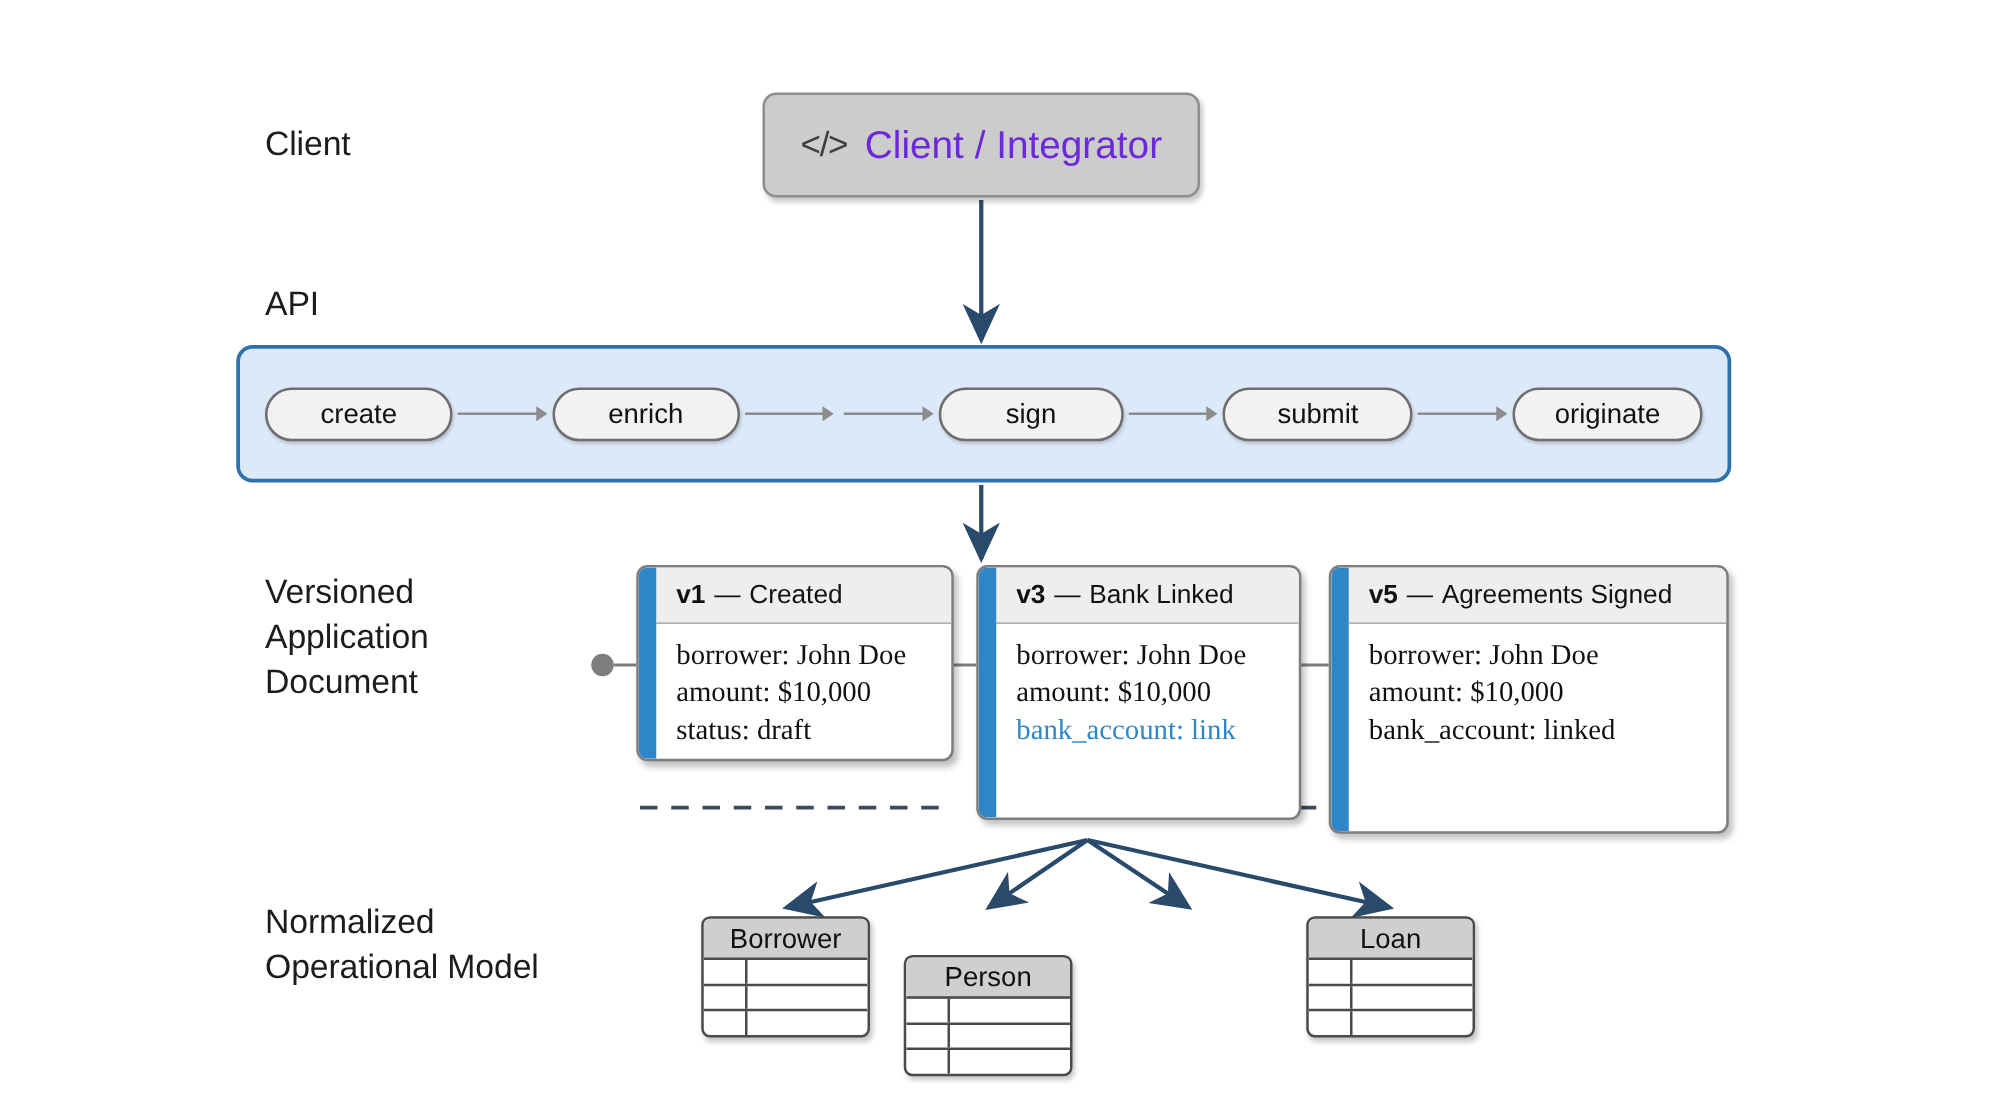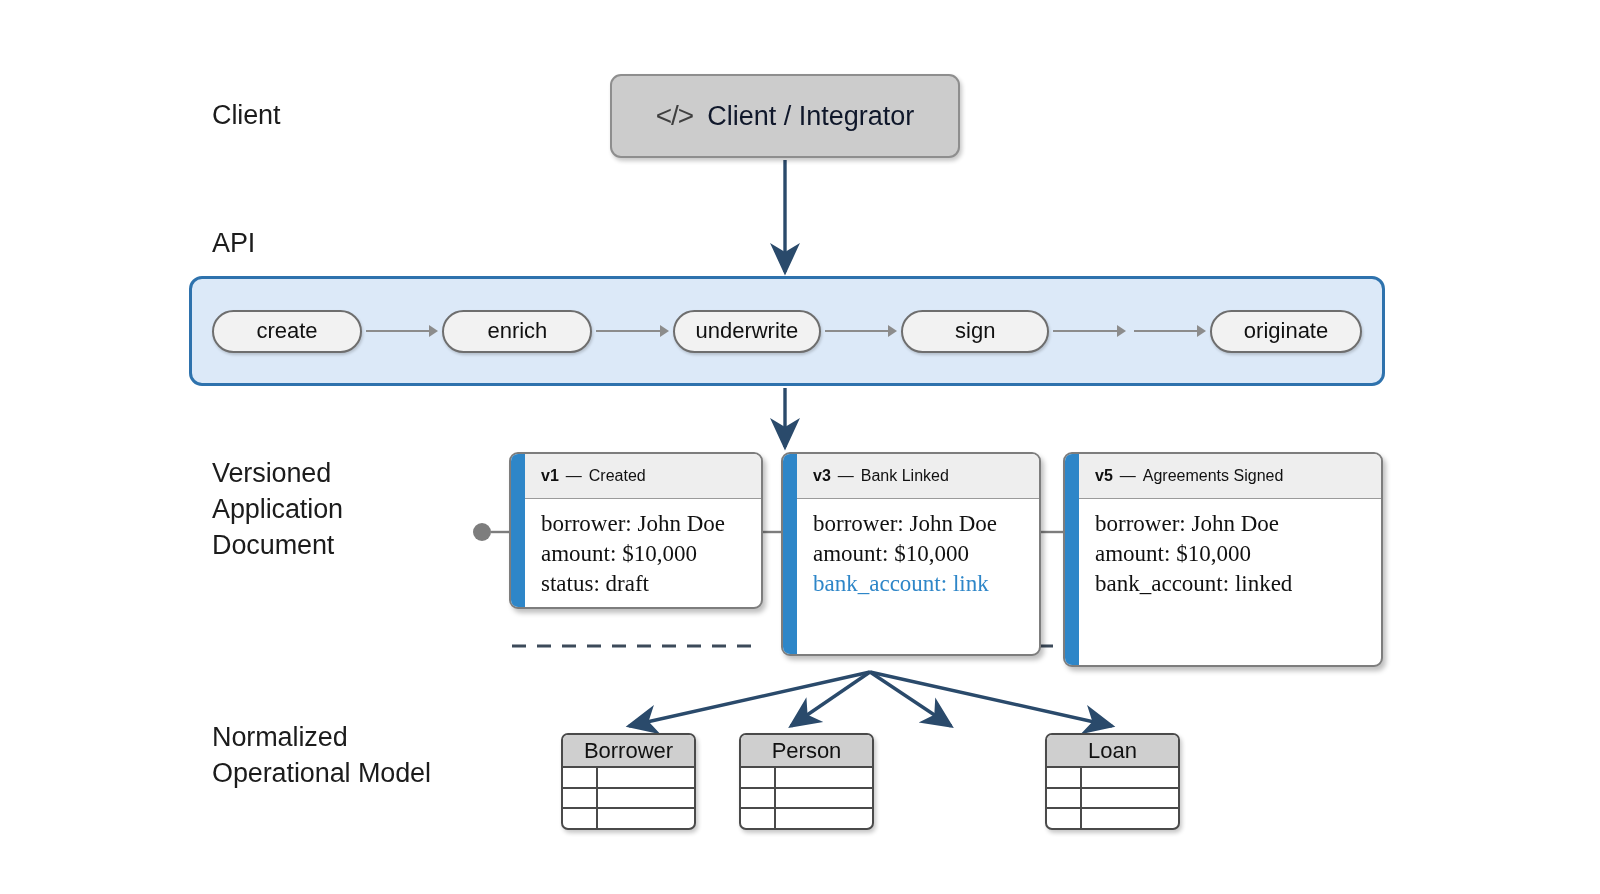--- a/index.html
+++ b/index.html
@@ -56,22 +56,22 @@
     box-shadow: 2px 3px 4px rgba(0,0,0,0.22);
   }
   #client-box .code-icon {
     font-size: 28px;
     color: #3f3f3f;
     font-weight: 400;
     letter-spacing: -1px;
     font-family: "Liberation Sans", sans-serif;
   }
   #client-box .client-label {
-    font-size: 27px;
-    color: #0f172a;
+    font-size: 31px;
+    color: #6d28d9;
     text-align: center;
   }
 
   
   #api-container {
     position: absolute;
     left: 189px; top: 276px;
     width: 1196px; height: 110px;
     background: #dce9f8;
     border: 3px solid #2e72ad;
@@ -148,21 +148,21 @@
     background: #2e86c8;
   }
   .ver-card .card-head {
     margin-left: 14px;
     background: #eeeeee;
     border-bottom: 1px solid #9a9a9a;
     height: 45px;
     display: flex;
     align-items: center;
     padding-left: 16px;
-    font-size: 16px;
+    font-size: 21px;
     color: #111111;
     box-sizing: border-box;
   }
   .ver-card .card-head b { font-weight: 700; }
   .ver-card .card-body {
     margin-left: 14px;
     padding: 10px 14px 8px 16px;
     font-size: 23px;
     color: #111111;
     line-height: 1.30;
@@ -226,21 +226,21 @@
     border-bottom: 2px solid #4a4a4a;
   }
   .ent-table .ent-row:last-child { border-bottom: none; }
   .ent-table .ent-cell-l {
     width: 33px;
     border-right: 2px solid #4a4a4a;
   }
   .ent-table .ent-cell-r { flex: 1 1 auto; }
 
   #table-borrower { left: 561px; top: 733px; }
-  #table-person   { left: 723px; top: 733px; margin-left: 16px; }
+  #table-person   { left: 723px; top: 764px; }
   #table-bank     { left: 884px; top: 733px; }
   #table-loan     { left: 1045px; top: 733px; }
 </style>
 </head>
 <body>
 
 <div id="canvas">
 
   <svg id="wires" viewBox="0 0 1600 894">
     <defs>
@@ -283,28 +283,28 @@
   <div id="api-container">
     <div id="api-stages">
       <div class="stage-pill w-create">
         <span>create</span>
       </div>
       <div class="stage-arrow"></div>
       <div class="stage-pill w-enrich">
         <span>enrich</span>
       </div>
       <div class="stage-arrow"></div>
-      <div class="stage-pill w-underwrite">
-        <span>underwrite</span>
-      </div>
       <div class="stage-arrow"></div>
       <div class="stage-pill w-sign">
         <span>sign</span>
       </div>
       <div class="stage-arrow"></div>
+      <div class="stage-pill w-submit">
+        <span>submit</span>
+      </div>
       <div class="stage-arrow"></div>
       <div class="stage-pill w-originate">
         <span>originate</span>
       </div>
     </div>
   </div>
 
   <div class="ver-card" id="card-v1">
     <div class="accent"></div>
     <div class="card-head">

